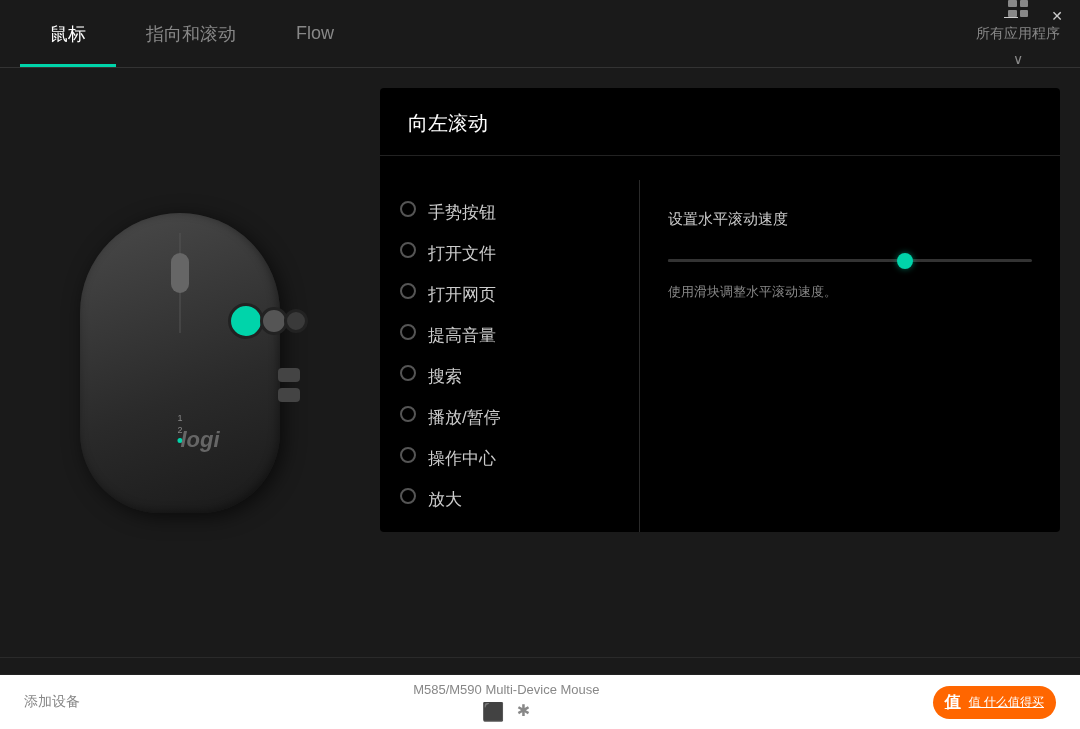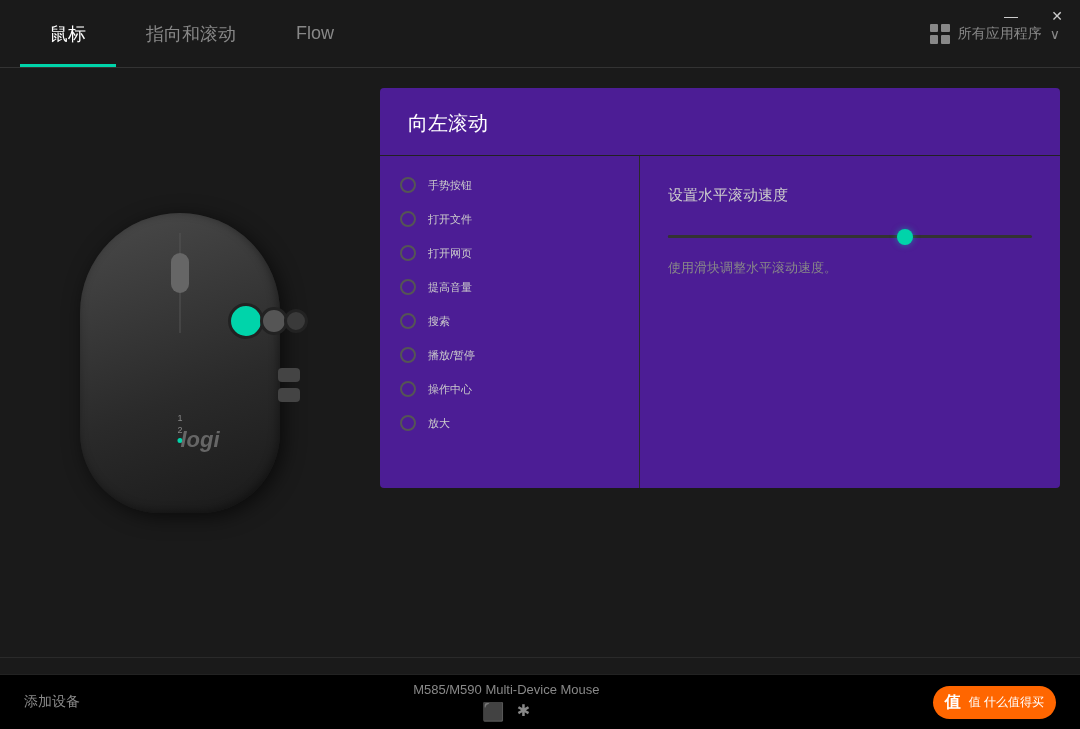--- a/index.html
+++ b/index.html
@@ -64,20 +64,21 @@
       height: 3px;
       background: #00d4aa;
     }
     .top-nav-right {
       margin-left: auto;
       display: flex;
       align-items: center;
       gap: 8px;
       color: #888;
       font-size: 14px;
+      flex-direction: column;
     }
     .apps-grid-icon {
       width: 20px;
       height: 20px;
       display: grid;
       grid-template-columns: 1fr 1fr;
       gap: 3px;
     }
     .apps-grid-icon span {
       background: #888;
@@ -175,26 +176,27 @@
     }
 
     
     .right-panel {
       flex: 1;
       padding: 20px;
       display: flex;
       align-items: flex-start;
     }
     .popup-panel {
-      background: #4c1d95;
+      background: #000000;
       width: 100%;
       min-height: 400px;
       border-radius: 4px;
       display: flex;
       flex-direction: column;
+      gap: 24px;
     }
     .popup-title {
       font-size: 20px;
       color: #fff;
       padding: 22px 28px 18px;
       border-bottom: 1px solid #222;
     }
     .popup-body {
       display: flex;
       flex: 1;
@@ -205,24 +207,24 @@
       border-right: 1px solid #2a2a2a;
       overflow-y: auto;
       max-height: 370px;
     }
     .popup-list::-webkit-scrollbar { width: 4px; }
     .popup-list::-webkit-scrollbar-track { background: #111; }
     .popup-list::-webkit-scrollbar-thumb { background: #333; }
 
     .list-item {
       display: flex;
-      align-items: flex-end;
+      align-items: flex-start;
       padding: 9px 20px;
       cursor: pointer;
-      font-size: 11px;
+      font-size: 17px;
       color: #ccc;
       gap: 12px;
     }
     .list-item-radio {
       width: 16px;
       height: 16px;
       border-radius: 50%;
       border: 2px solid #555;
       flex-shrink: 0;
       display: flex;
@@ -314,25 +316,26 @@
     .btn-secondary {
       background: #333;
       color: #ccc;
     }
 
     
     .footer {
       position: absolute;
       bottom: 0; left: 0; right: 0;
       height: 55px;
-      background: #000000;
+      background: #ffffff;
       border-top: 1px solid #222;
       display: flex;
       align-items: center;
       padding: 0 24px;
+      text-decoration: underline;
     }
     .add-device {
       color: #888;
       font-size: 14px;
       cursor: pointer;
     }
     .footer-center {
       flex: 1;
       display: flex;
       flex-direction: column;

